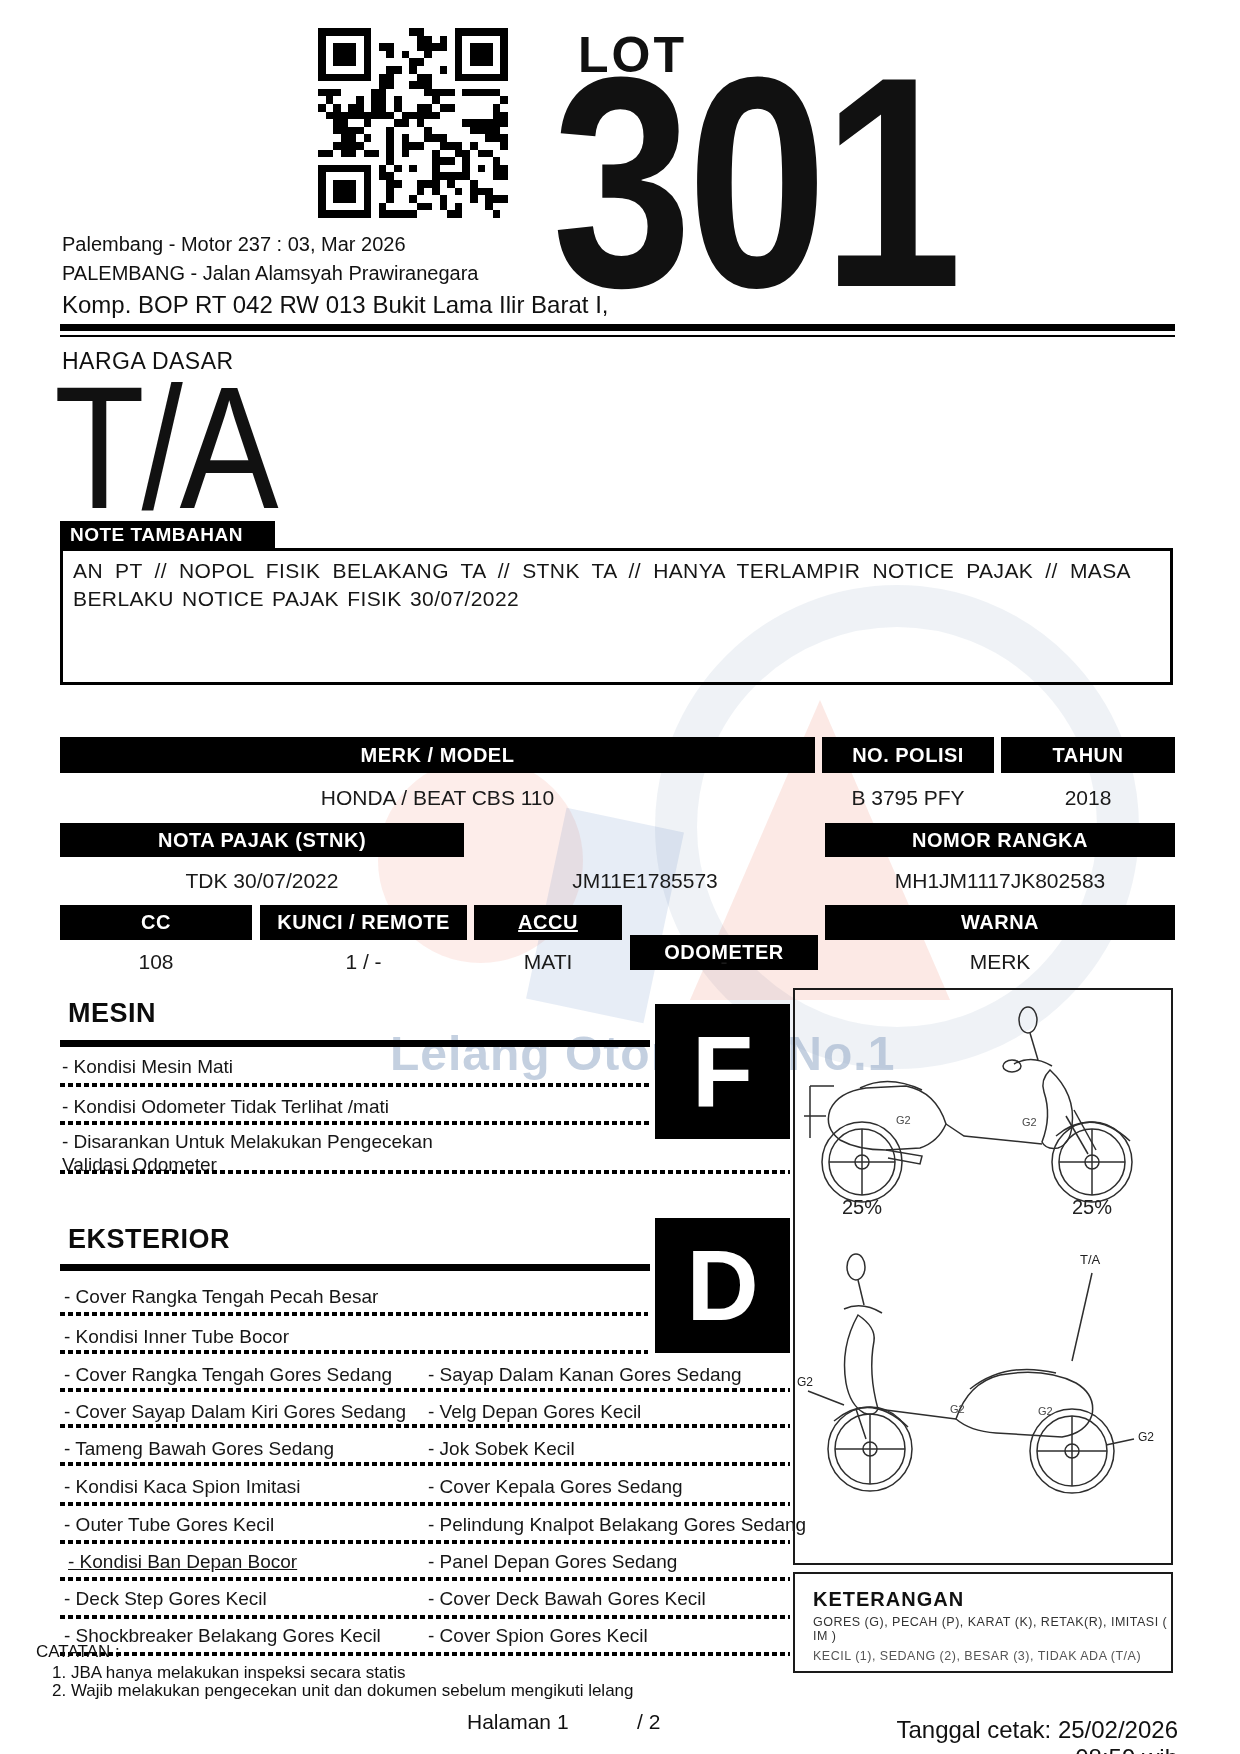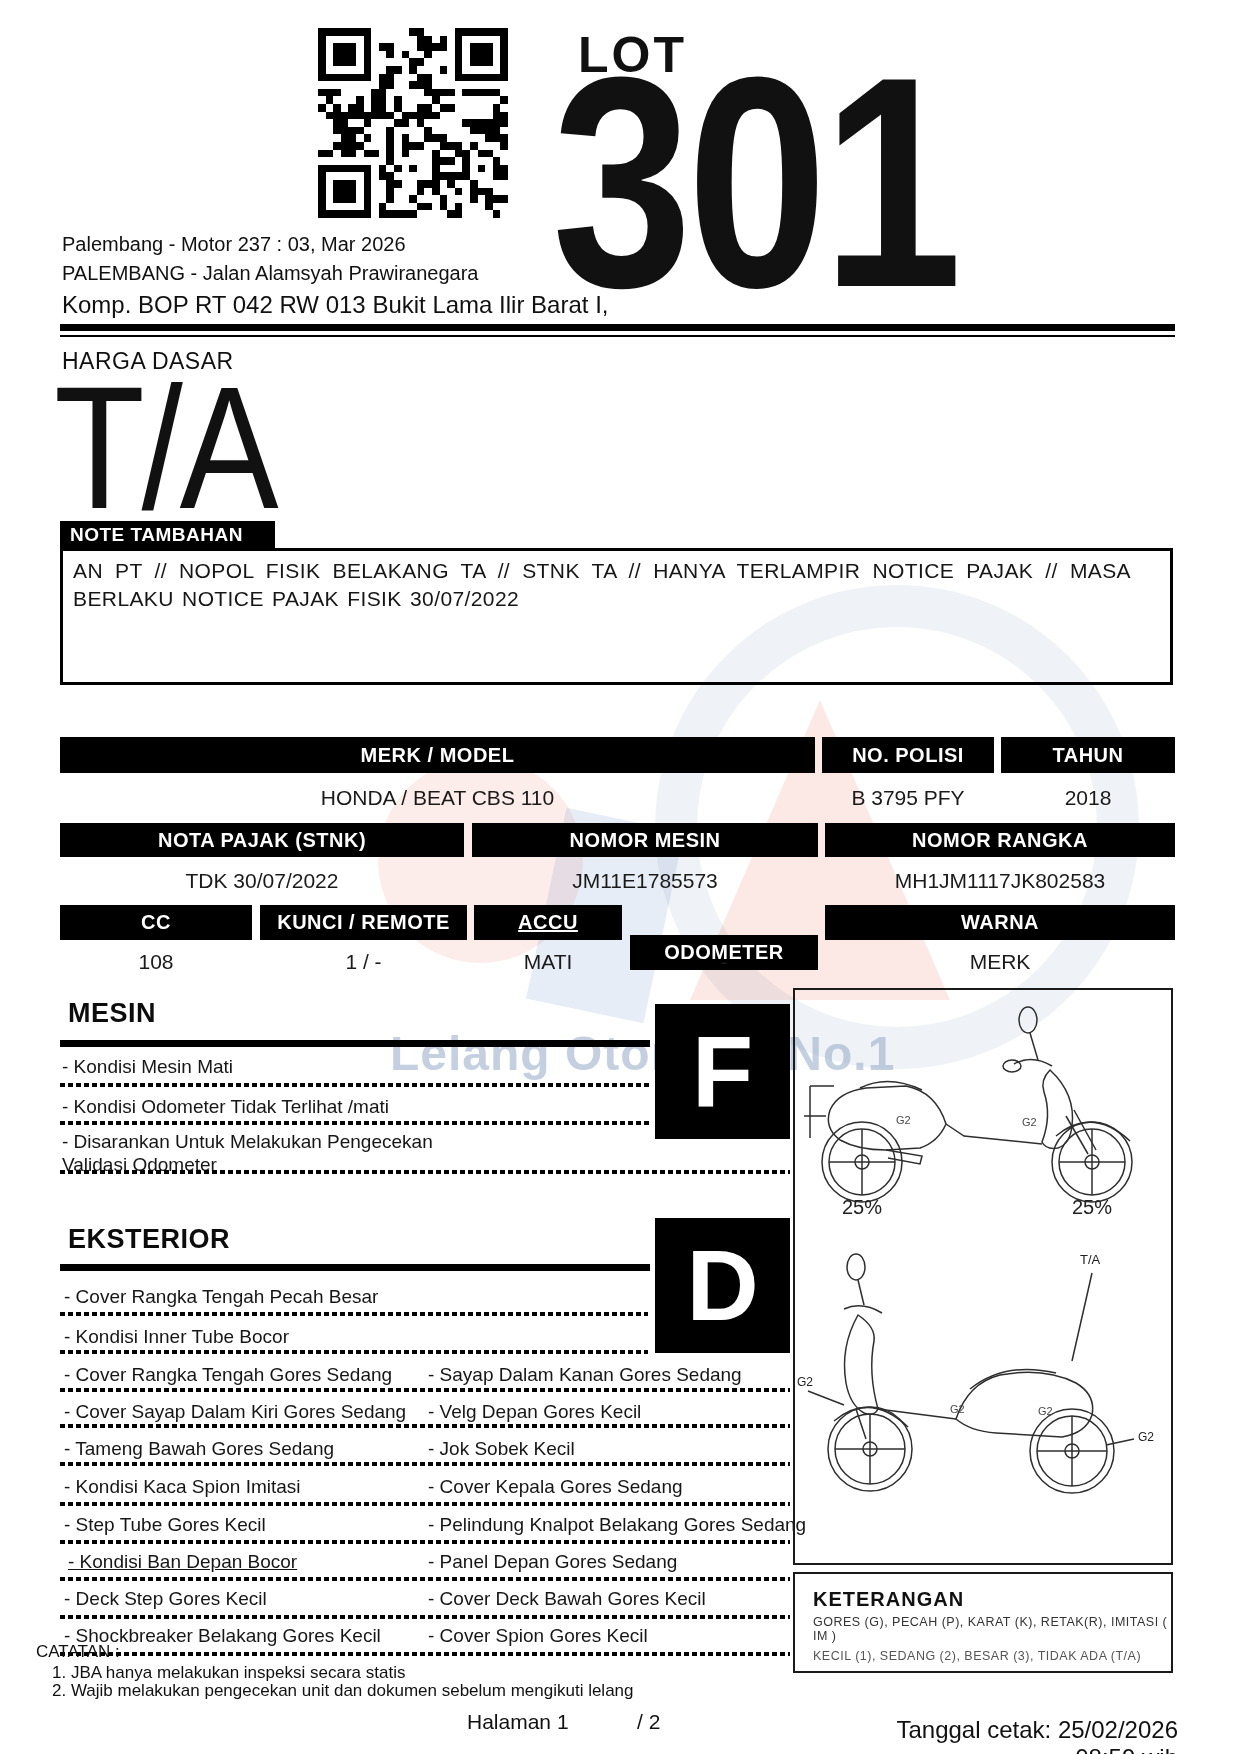--- a/index.html
+++ b/index.html
@@ -267,21 +267,20 @@
   </div>
 
   <div class="hd" style="left:60px;top:737px;width:755px;height:36px;line-height:36px;">MERK / MODEL</div>
   <div class="hd" style="left:822px;top:737px;width:172px;height:36px;line-height:36px;">NO. POLISI</div>
   <div class="hd" style="left:1001px;top:737px;width:174px;height:36px;line-height:36px;">TAHUN</div>
   <div class="tv" style="left:60px;top:786px;width:755px;">HONDA / BEAT CBS 110</div>
   <div class="tv" style="left:822px;top:786px;width:172px;">B 3795 PFY</div>
   <div class="tv" style="left:1001px;top:786px;width:174px;">2018</div>
 
   <div class="hd" style="left:60px;top:823px;width:404px;height:34px;line-height:34px;">NOTA PAJAK (STNK)</div>
-  <div class="hd" style="left:472px;top:823px;width:346px;height:34px;line-height:34px;">NOMOR MESIN</div>
   <div class="hd" style="left:825px;top:823px;width:350px;height:34px;line-height:34px;">NOMOR RANGKA</div>
   <div class="tv" style="left:60px;top:869px;width:404px;">TDK 30/07/2022</div>
   <div class="tv" style="left:472px;top:869px;width:346px;">JM11E1785573</div>
   <div class="tv" style="left:825px;top:869px;width:350px;">MH1JM1117JK802583</div>
 
   <div class="hd" style="left:60px;top:905px;width:192px;height:35px;line-height:35px;">CC</div>
   <div class="hd" style="left:260px;top:905px;width:207px;height:35px;line-height:35px;">KUNCI / REMOTE</div>
   <div class="hd" style="left:474px;top:905px;width:148px;height:35px;line-height:35px;text-decoration:underline;">ACCU</div>
   <div class="hd" style="left:630px;top:935px;width:188px;height:35px;line-height:35px;">ODOMETER</div>
   <div class="hd" style="left:825px;top:905px;width:350px;height:35px;line-height:35px;">WARNA</div>
@@ -323,21 +322,21 @@
   <div class="dot" style="left:60px;top:1424px;width:730px;"></div>
 
   <div class="it" style="left:64px;top:1438px;">- Tameng Bawah Gores Sedang</div>
   <div class="it" style="left:428px;top:1438px;">- Jok Sobek Kecil</div>
   <div class="dot" style="left:60px;top:1462px;width:730px;"></div>
 
   <div class="it" style="left:64px;top:1476px;text-align:right;">- Kondisi Kaca Spion Imitasi</div>
   <div class="it" style="left:428px;top:1476px;">- Cover Kepala Gores Sedang</div>
   <div class="dot" style="left:60px;top:1502px;width:730px;"></div>
 
-  <div class="it" style="left:64px;top:1514px;">- Step Tube Gores Kecil</div>
+  <div class="it" style="left:64px;top:1514px;">- Outer Tube Gores Kecil</div>
   <div class="it" style="left:428px;top:1514px;">- Pelindung Knalpot Belakang Gores Sedang</div>
   <div class="dot" style="left:60px;top:1540px;width:730px;"></div>
 
   <div class="it" style="left:68px;top:1551px;text-decoration:underline;">- Kondisi Ban Depan Bocor</div>
   <div class="it" style="left:428px;top:1551px;">- Panel Depan Gores Sedang</div>
   <div class="dot" style="left:60px;top:1577px;width:730px;"></div>
 
   <div class="it" style="left:64px;top:1588px;">- Deck Step Gores Kecil</div>
   <div class="it" style="left:428px;top:1588px;">- Cover Deck Bawah Gores Kecil</div>
   <div class="dot" style="left:60px;top:1615px;width:730px;"></div>

